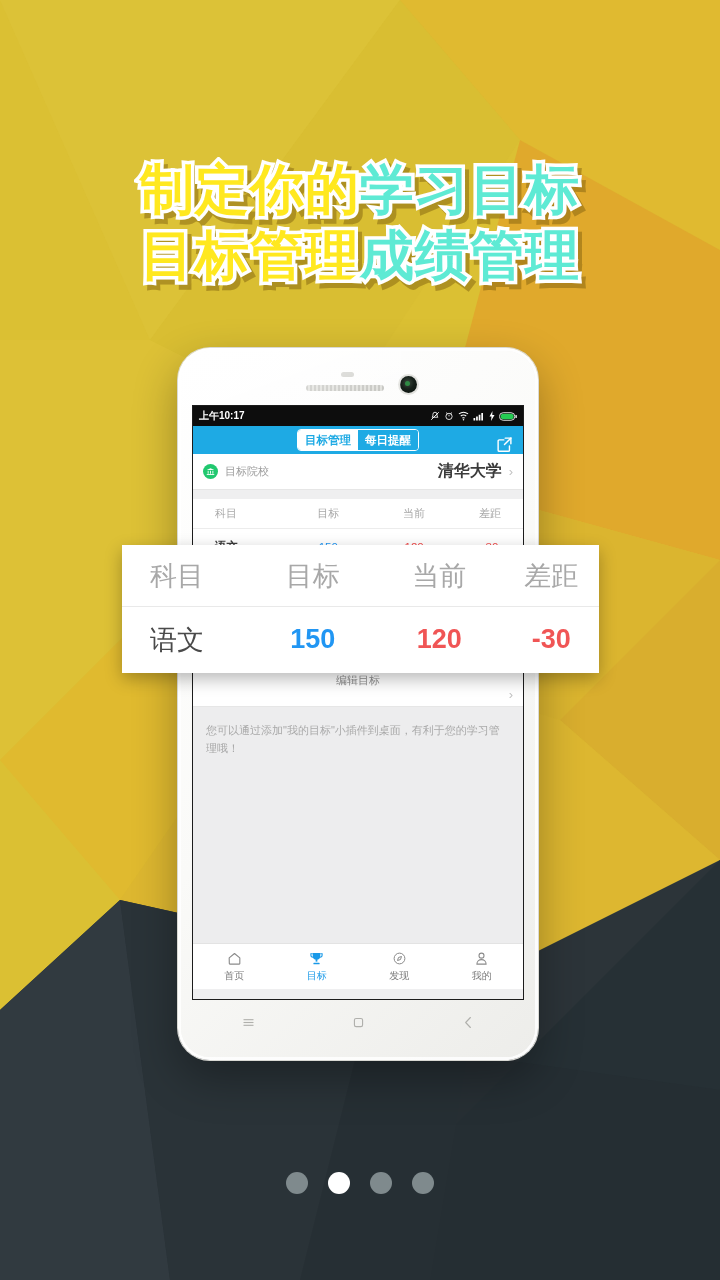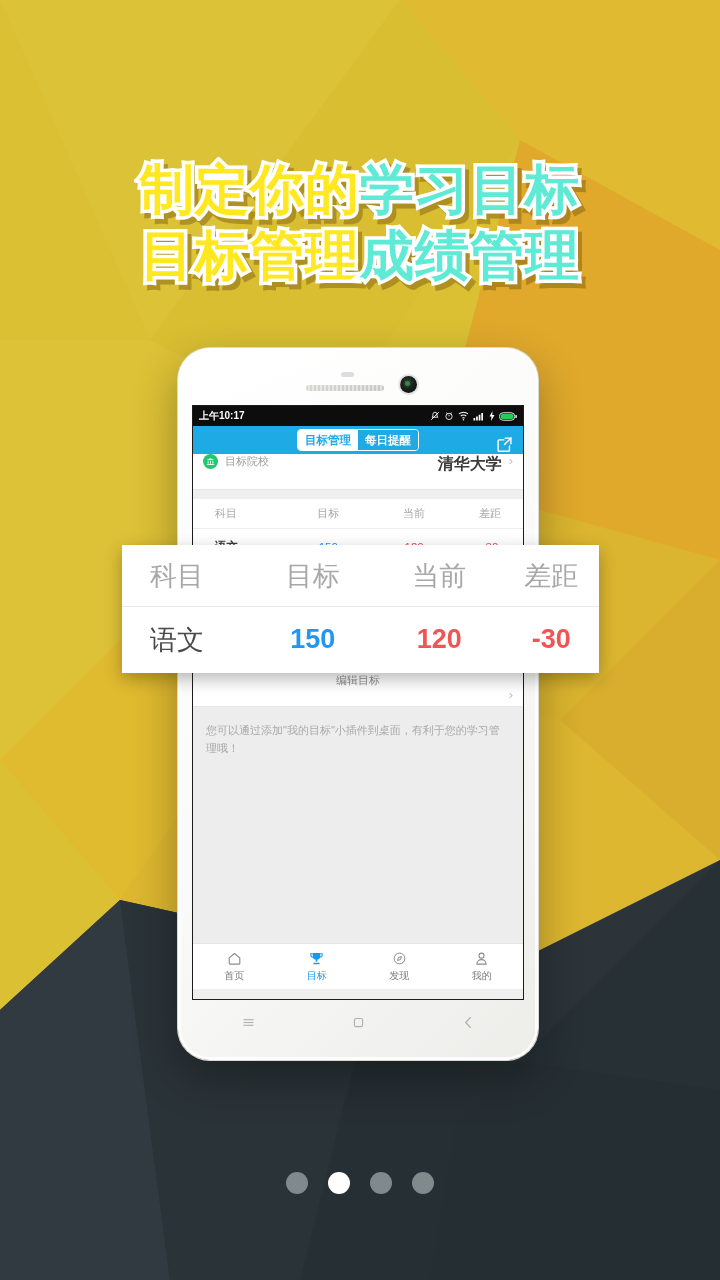--- a/index.html
+++ b/index.html
@@ -108,21 +108,21 @@
     font-size:11.5px; line-height:19px; padding:0 7px; font-weight:bold;
     display:flex; align-items:center;
   }
   .seg-btn.active{ background:#ffffff; color:#1eaae4; }
   .seg-btn.inactive{ background:#1eaae4; color:#ffffff; }
   .nav-share{
     position:absolute; right:10px; top:10px; width:17px; height:17px;
   }
 
   .row-school{
-    height:36px; background:#fff; display:flex; align-items:flex-start;
+    height:36px; background:#fff; display:flex; align-items:center;
     padding:0 10px; border-bottom:1px solid #e6e6e6;
   }
   .school-icon{
     width:15px; height:15px; border-radius:50%; background:#21c86f;
     display:flex; align-items:center; justify-content:center; flex:none;
   }
   .school-label{ font-size:11px; color:#9b9b9b; margin-left:7px; }
   .school-value{ margin-left:auto; font-size:16px; font-weight:bold; color:#3b3b3b; }
   .chev{ margin-left:7px; color:#c2c2c2; font-size:13px; line-height:1; }
 

